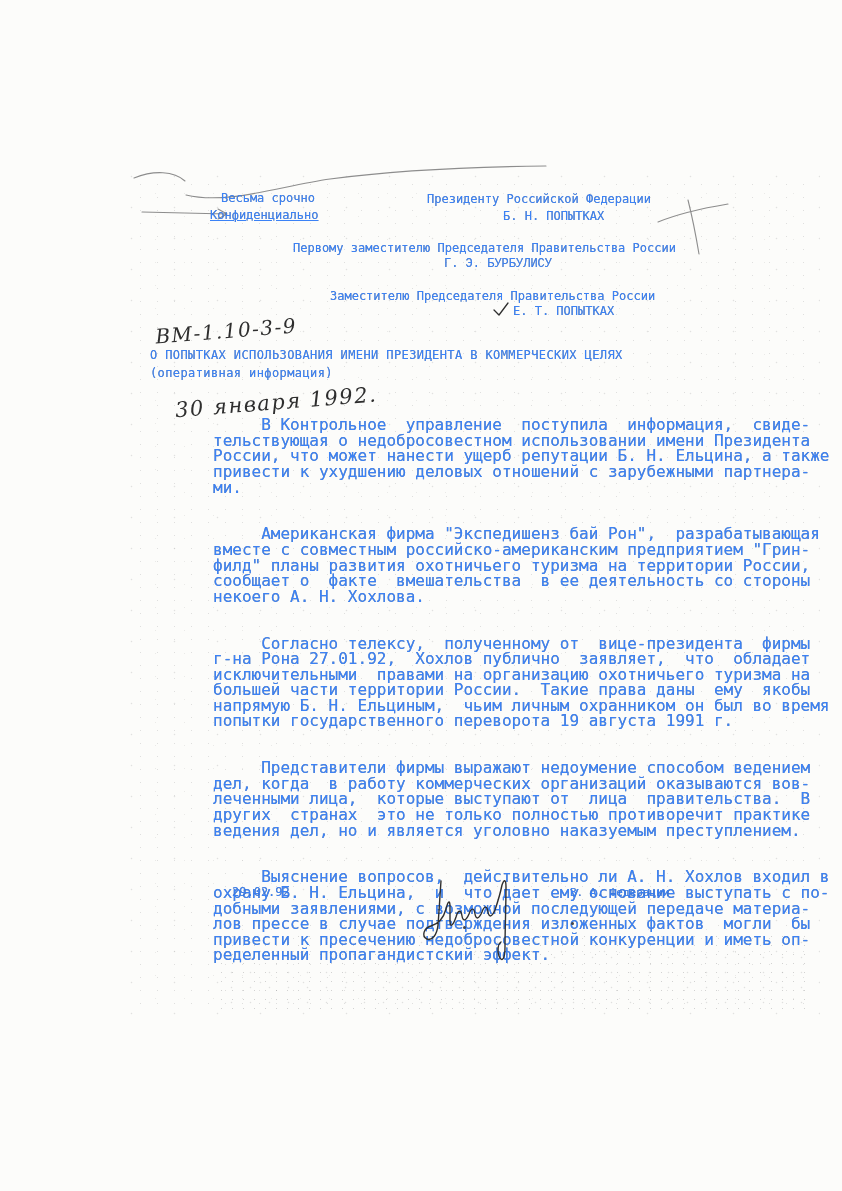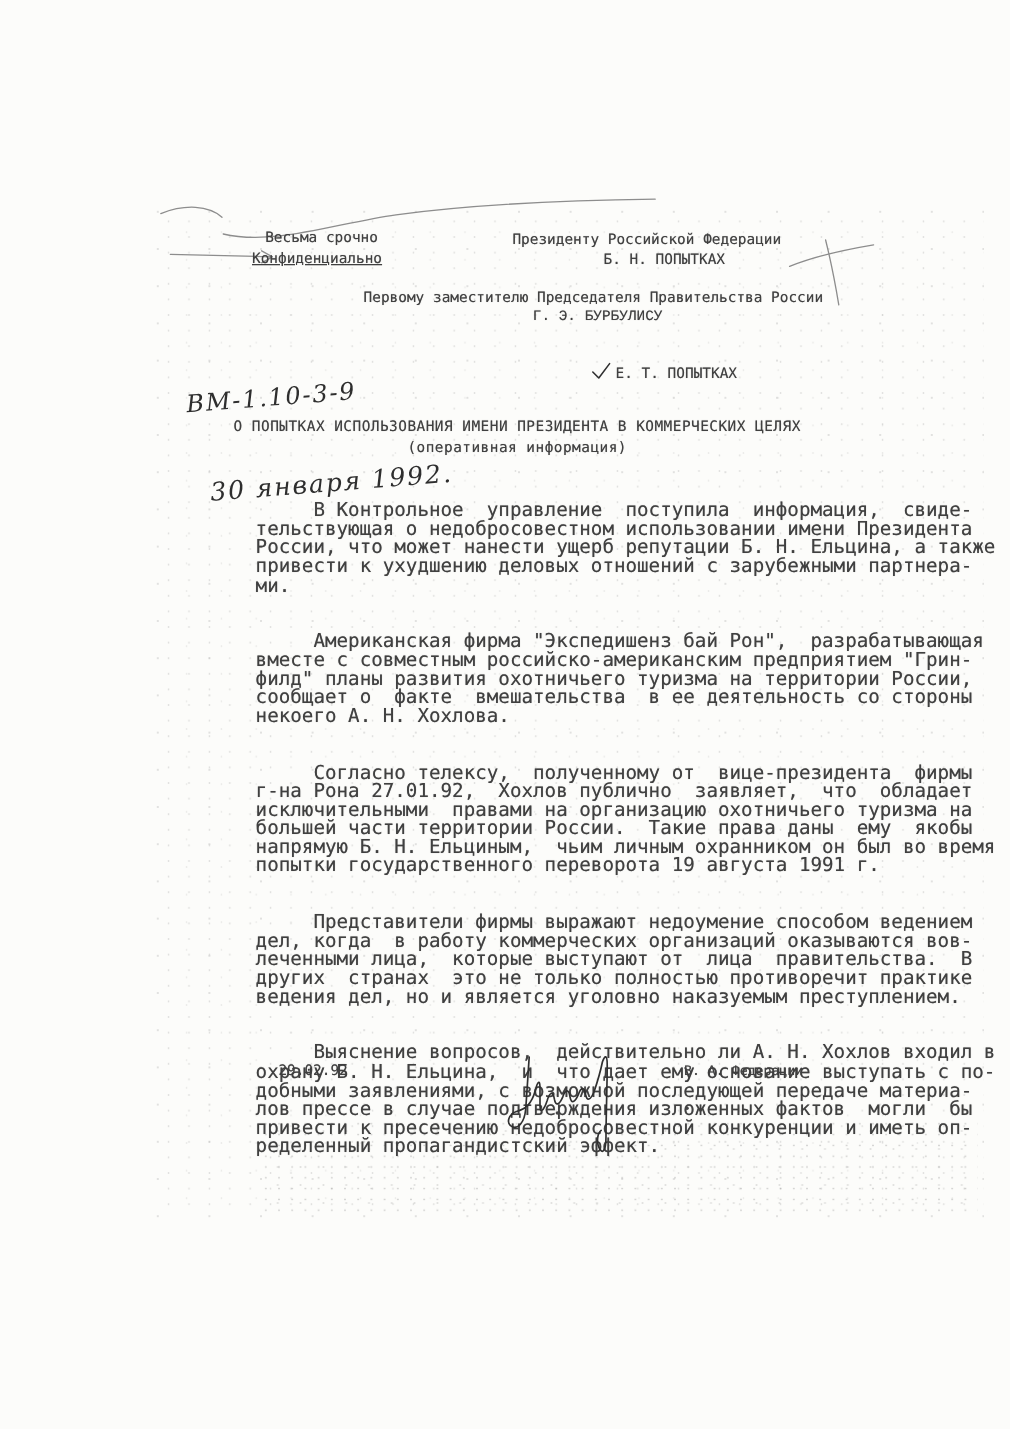--- a/index.html
+++ b/index.html
@@ -28,30 +28,30 @@
     background-image:
       radial-gradient(circle, rgba(100,100,100,.55) 0.5px, transparent 1px),
       radial-gradient(circle, rgba(130,130,130,.45) 0.6px, transparent 1.1px);
     background-size:11px 9px, 19px 15px;
     background-position:1px 2px, 7px 5px;
     opacity:.5;
     pointer-events:none;
   }
   .tw{
     position:absolute;
-    color:#404040;
+    color:#3b82f6;
     text-shadow:0 0 0.6px rgba(54,54,54,.55);
     white-space:pre;
     line-height:16px;
     font-size:12px;
   }
   .hdr{font-size:12px;}
   .title{
     left:150px;top:347px;width:562px;
-    text-align:center;
+    text-align:left;
     letter-spacing:.4px;
     line-height:17.5px;
     white-space:pre-line;
   }
   .body-text{
     left:213px;top:386px;width:480px;
     font-size:16px;
     line-height:15.6px;
   }
   .body-text p{margin:0;white-space:pre;}
@@ -90,23 +90,24 @@
     <path class="pencil" d="M 6 30 C 28 21, 52 16, 76 12"></path>
     <path class="pencil" d="M 36 8 C 40 24, 44 44, 47 62"></path>
   </svg>
 
   <div class="tw hdr" style="left:221px;top:190px;">Весьма срочно</div>
   <div class="tw hdr" style="left:210px;top:207px;text-decoration:underline;">Конфиденциально</div>
 
   <div class="tw hdr" style="left:427px;top:191px;text-align:right;">Президенту Российской Федерации</div>
   <div class="tw hdr" style="left:503px;top:208px;">Б. Н. ПОПЫТКАХ</div>
 
-  <div class="tw hdr" style="left:280px;top:240px;padding-left:23px;">Первому заместителю Председателя Правительства России</div>
+  <div class="tw hdr" style="left:270px;top:240px;padding-left:23px;">Первому заместителю Председателя Правительства России</div>
   <div class="tw hdr" style="left:444px;top:256px;font-family:Liberation Mono, monospace;">Г. Э. БУРБУЛИСУ</div>
 
+  <div class="tw hdr" style="left:330px;top:288px;">Заместителю Председателя Правительства России</div>
   <svg style="left:492px;top:301px;" width="18" height="16" viewBox="0 0 18 16">
     <path class="ink" style="stroke-width:1.3" d="M 2 9 L 7 14 L 16 2"></path>
   </svg>
   <div class="tw hdr" style="left:513px;top:303px;">Е. Т. ПОПЫТКАХ</div>
 
   <div class="handwriting">
     <div>ВМ-1.10-3-9</div>
     <div class="hw2">30 января 1992.</div>
   </div>
 

